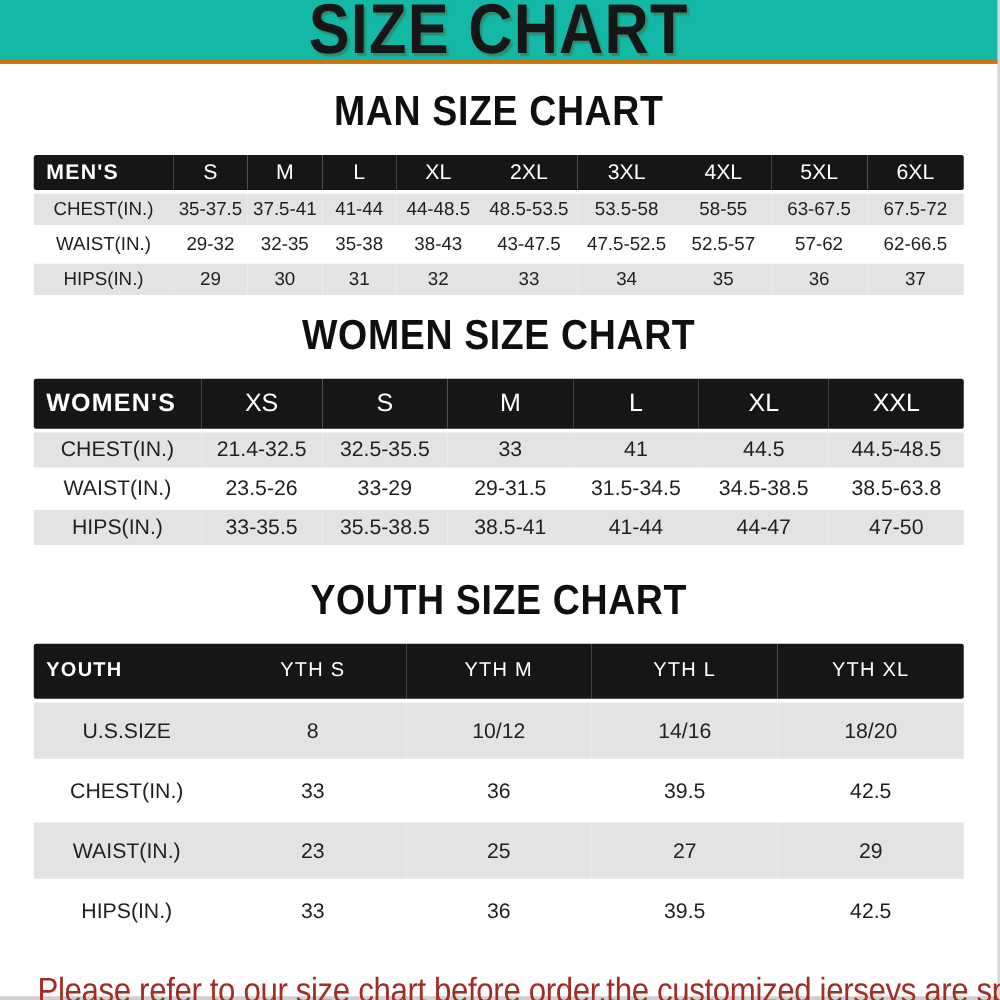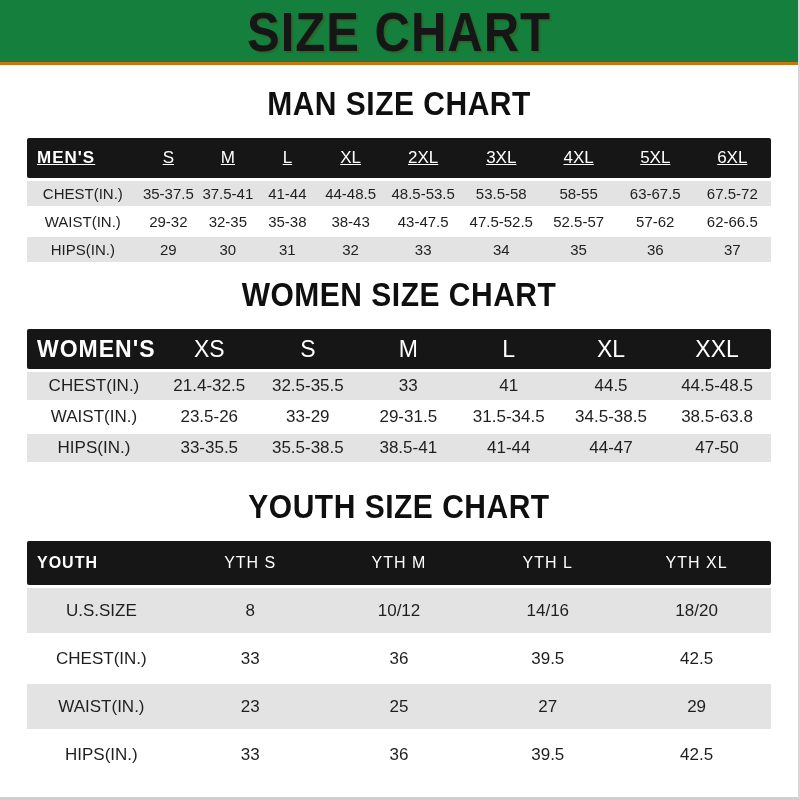--- a/index.html
+++ b/index.html
@@ -12,22 +12,22 @@
   }
   .page {
     width: 800px; height: 800px;
     border-right: 2px solid #d8d8d8;
     border-bottom: 3px solid #cfcfcf;
     background: #ffffff;
   }
 
   
   .banner {
-    height: 65px;
-    background: #15803d;
+    height: 51px;
+    background: #14b8a6;
     border-bottom: 3px solid #C9740E;
     display: flex; align-items: center; justify-content: center;
   }
   .banner h1 {
     margin: 0;
     font-size: 49px;
     font-weight: bold;
     letter-spacing: 1px;
     color: #161616;
     transform: scaleY(1.15);
@@ -70,22 +70,22 @@
   .bar th:first-child { border-radius: 2px 0 0 2px; }
   .bar th:last-child  { border-radius: 0 2px 2px 0; }
   .bar .bar-label {
     text-align: left;
     padding-left: 10px;
     font-weight: bold;
     letter-spacing: 1px;
     color: #ffffff;
   }
 
-  .men-table   .bar th { height: 40px; font-size: 17px; text-decoration: underline; }
-  .women-table .bar th { height: 40px; font-size: 23px; }
+  .men-table   .bar th { height: 28px; font-size: 17px; }
+  .women-table .bar th { height: 40px; font-size: 20px; }
   .youth-table .bar th { height: 44px; font-size: 16px; letter-spacing: 1px; }
   .men-table   .bar-label { font-size: 21px; }
   .women-table .bar-label { font-size: 23px; }
   .youth-table .bar-label { font-size: 25px; letter-spacing: 2px; }
 
   .size-table td { color: #1f1f1f; vertical-align: middle; }
   .men-table   td { height: 25px; font-size: 15px; }
   .women-table td { height: 28px; font-size: 17px; }
   .youth-table td { height: 45px; font-size: 17px; }
   tr.gray  td { background: #e3e3e3; }

